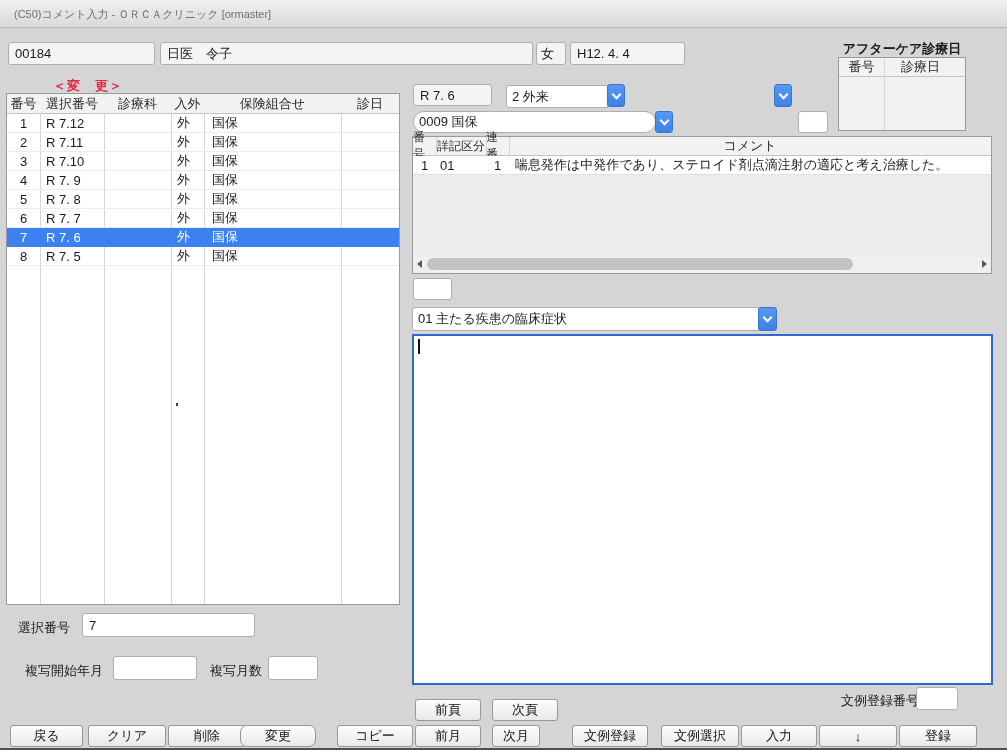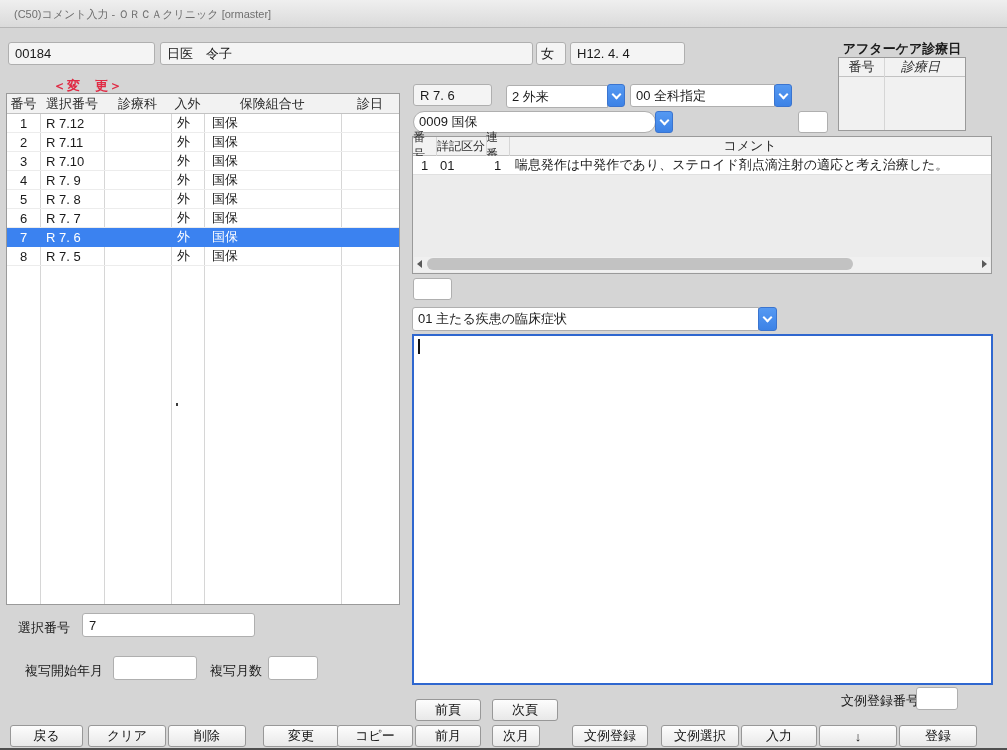--- a/index.html
+++ b/index.html
@@ -81,21 +81,21 @@
 
   <input class="entry ro" style="left: 8px; top: 42px; width: 147px; height: 23px;" value="00184">
   <input class="entry ro" style="left: 160px; top: 42px; width: 373px; height: 23px;" value="日医　令子">
   <input class="entry ro" style="left: 536px; top: 42px; width: 30px; height: 23px; padding: 0px 4px;" value="女">
   <input class="entry ro" style="left: 570px; top: 42px; width: 115px; height: 23px;" value="H12. 4. 4">
 
   <div class="lbl" style="left:836px;top:40px;width:132px;text-align:center;font-weight:bold;">アフターケア診療日</div>
   <div class="tbl" style="left:838px;top:57px;width:128px;height:74px;background:#f1f1f1;">
     <div class="tbl-hdr" style="height:19px;">
       <div class="hcell" style="left:0;width:45px;">番号</div>
-      <div class="hcell" style="left:45px;right:8px;font-style:italic;">診療日</div>
+      <div class="hcell" style="left:45px;right:8px;">診療日</div>
     </div>
     <div class="vline" style="left:45px;"></div>
   </div>
 
   <div class="lbl red" style="left:53px;top:77px;">＜変　更＞</div>
 
   <div class="tbl" style="left:6px;top:93px;width:394px;height:512px;">
     <div class="vline" style="left:33px;"></div>
     <div class="vline" style="left:97px;"></div>
     <div class="vline" style="left:164px;"></div>
@@ -162,21 +162,20 @@
 
   <div class="dot" style="left:176px;top:403px;"></div>
 
   <input class="entry ro" style="left: 413px; top: 84px; width: 79px; height: 22px;" value="R 7. 6">
 
   <div class="combo-field" style="left:506px;top:85px;width:102px;height:23px;">2 外来</div>
   <div class="combo-btn" style="left:607px;top:84px;width:18px;height:23px;">
       <span class="chev"></span>
     </div>
 
-  <div class="combo-field" style="left:630px;top:84px;width:145px;height:23px;">00 全科指定</div>
   <div class="combo-btn" style="left:774px;top:84px;width:18px;height:23px;">
       <span class="chev"></span>
     </div>
 
   <div class="combo-field" style="left:413px;top:111px;width:243px;height:22px;border-radius:11px;">0009 国保</div>
   <div class="combo-btn" style="left:655px;top:111px;width:18px;height:22px;">
       <span class="chev"></span>
     </div>
 
   <input class="entry" style="left: 798px; top: 111px; width: 30px; height: 22px;" value="">
@@ -224,21 +223,21 @@
 
   <div class="lbl" style="left:841px;top:692px;">文例登録番号</div>
   <input class="entry" style="left: 916px; top: 687px; width: 42px; height: 23px;" value="">
 
   <div class="btn" style="left:415px;top:699px;width:66px;height:22px;">前頁</div>
   <div class="btn" style="left:492px;top:699px;width:66px;height:22px;">次頁</div>
 
   <div class="btn" style="left:10px;top:725px;width:73px;height:22px;">戻る</div>
   <div class="btn" style="left:88px;top:725px;width:78px;height:22px;">クリア</div>
   <div class="btn" style="left:168px;top:725px;width:78px;height:22px;">削除</div>
-  <div class="btn" style="left:263px;top:725px;width:76px;height:22px;">変更</div>
+  <div class="btn" style="left:240px;top:725px;width:76px;height:22px;border-radius:7px;">変更</div>
   <div class="btn" style="left:337px;top:725px;width:76px;height:22px;">コピー</div>
   <div class="btn" style="left:415px;top:725px;width:66px;height:22px;">前月</div>
   <div class="btn" style="left:492px;top:725px;width:48px;height:22px;">次月</div>
   <div class="btn" style="left:572px;top:725px;width:76px;height:22px;">文例登録</div>
   <div class="btn" style="left:661px;top:725px;width:78px;height:22px;text-align:right;">文例選択</div>
   <div class="btn" style="left:741px;top:725px;width:76px;height:22px;">入力</div>
   <div class="btn" style="left:819px;top:725px;width:78px;height:22px;">↓</div>
   <div class="btn" style="left:899px;top:725px;width:78px;height:22px;">登録</div>
 
   <div class="bottom-edge"></div>

